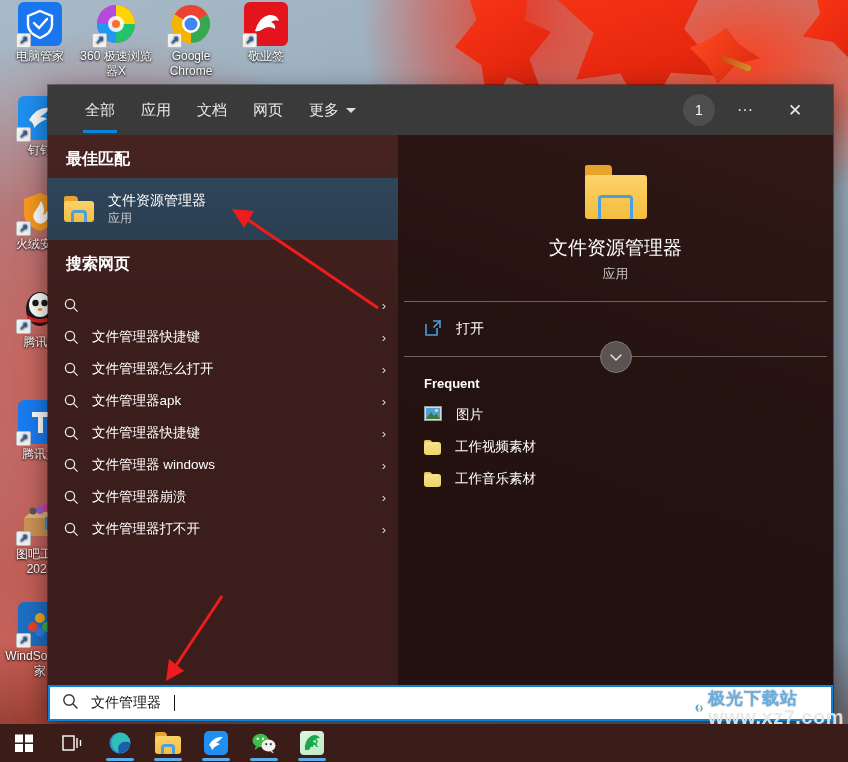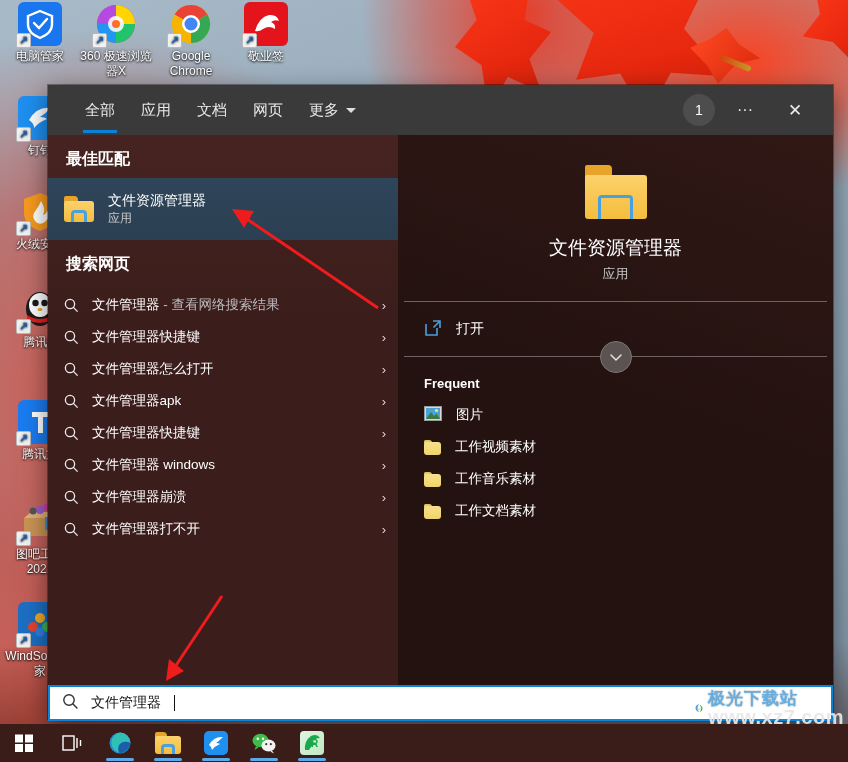--- a/index.html
+++ b/index.html
@@ -441,21 +441,20 @@
 
         <div class="results">
 
           <div class="result-row">
             <span class="mag">
               <svg width="15" height="15" viewBox="0 0 15 15">
                   <circle cx="6" cy="6" r="4.6" fill="none" stroke="#ededed" stroke-width="1.3"></circle>
                   <line x1="9.4" y1="9.4" x2="13.6" y2="13.6" stroke="#ededed" stroke-width="1.3"></line>
                 </svg>
             </span>
-            <span class="rtext"><span>文件管理器</span><span class="sub"> - 查看网络搜索结果</span></span>
             <span class="chev">›</span>
           </div>
 
           <div class="result-row">
             <span class="mag">
               <svg width="15" height="15" viewBox="0 0 15 15">
                   <circle cx="6" cy="6" r="4.6" fill="none" stroke="#ededed" stroke-width="1.3"></circle>
                   <line x1="9.4" y1="9.4" x2="13.6" y2="13.6" stroke="#ededed" stroke-width="1.3"></line>
                 </svg>
             </span>
@@ -589,27 +588,20 @@
 
 
         <div class="freq-row">
           <span class="folder" style="width:17px;height:15px;">
             <span class="tab-top" style="background:#e8c55a;"></span>
             <span class="body" style="background:linear-gradient(180deg,#f7e08c,#f0d46a);"></span>
           </span>
           <span>工作音乐素材</span>
         </div>
 
-        <div class="freq-row">
-          <span class="folder" style="width:17px;height:15px;">
-            <span class="tab-top" style="background:#e8c55a;"></span>
-            <span class="body" style="background:linear-gradient(180deg,#f7e08c,#f0d46a);"></span>
-          </span>
-          <span>工作文档素材</span>
-        </div>
 
       </div>
     </div>
   </div>
 
   <div class="searchbar">
     <span>
       <svg width="17" height="17" viewBox="0 0 17 17">
         <circle cx="7" cy="7" r="5.2" fill="none" stroke="#333" stroke-width="1.4"></circle>
         <line x1="10.8" y1="10.8" x2="15.4" y2="15.4" stroke="#333" stroke-width="1.4"></line>

